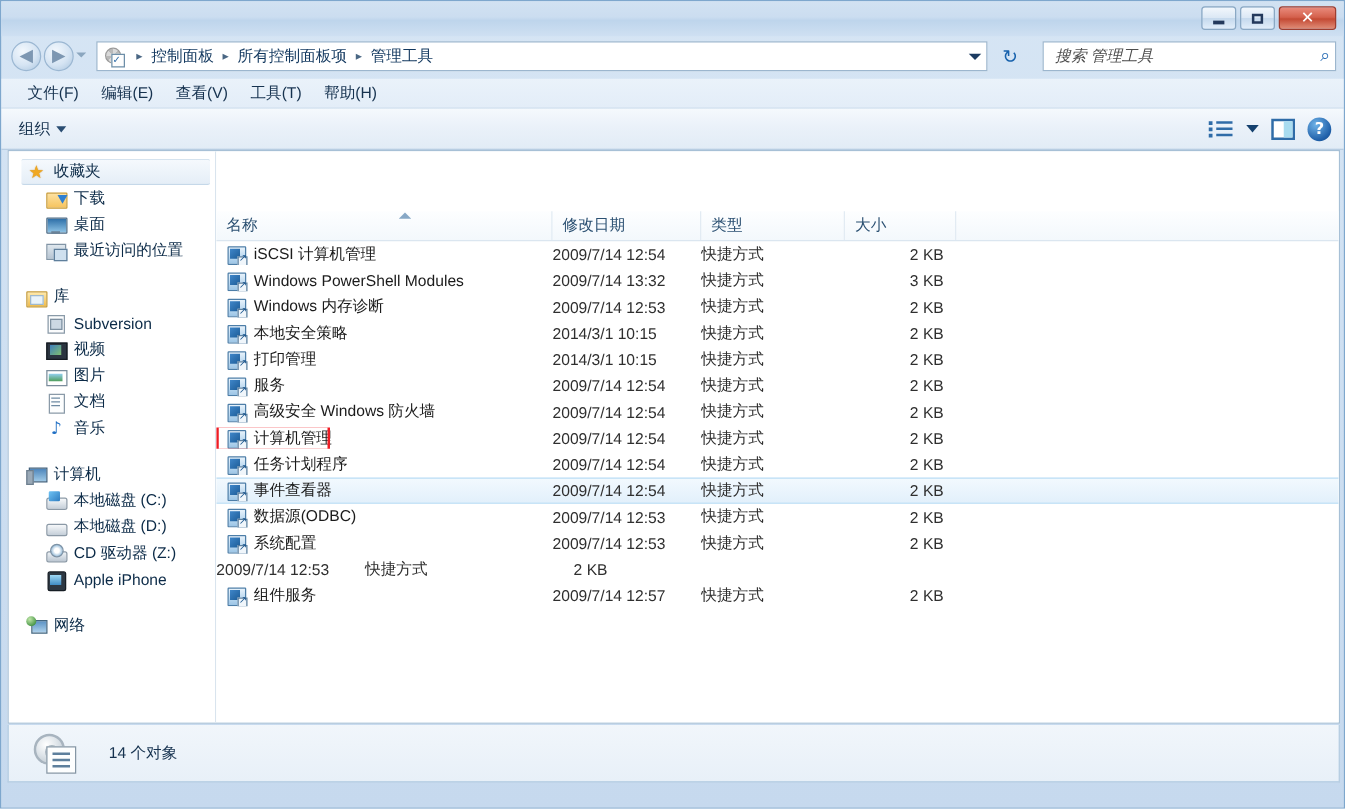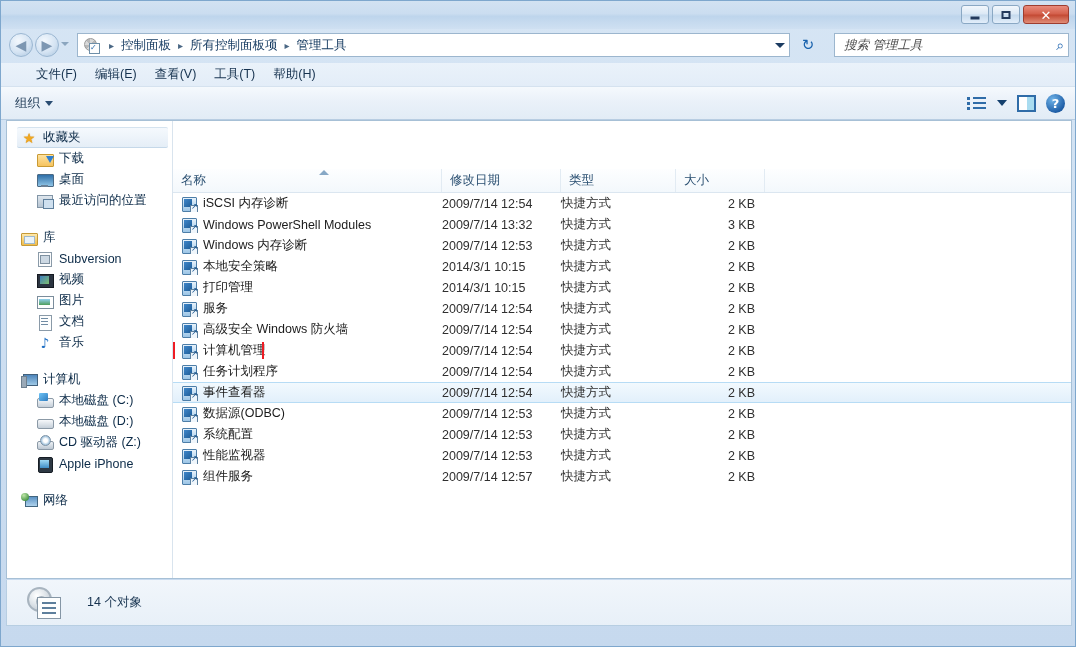--- a/index.html
+++ b/index.html
@@ -117,21 +117,21 @@
     font-family: "Liberation Sans", sans-serif; font-size: 12.5px;
     color: #444;
   }
   #searchinput::placeholder { color: #4c4c4c; font-style: italic; opacity: 1; }
   #searchicon { color: #2a6db5; font-size: 14px; font-family: "DejaVu Sans", sans-serif; }
 
   
   #menubar {
     position: absolute; left: 0; top: 62px; width: 100%; height: 24px;
     background: linear-gradient(180deg,#eaf2fa 0%, #e3edf8 100%);
-    display: flex; align-items: center; padding-left: 26px;
+    display: flex; align-items: center; padding-left: 12px;
     border-bottom: 1px solid #d5e2ef;
   }
   .menuitem {
     padding: 3px 9px; font-size: 12.5px; color: #16324f; cursor: pointer; white-space: nowrap;
   }
 
   
   #toolbar {
     position: absolute; left: 0; top: 86px; width: 100%; height: 33px;
     background: linear-gradient(180deg,#f5f9fd 0%, #eaf1f9 45%, #e2ecf6 100%);
@@ -618,21 +618,21 @@
           <span>大小</span>
         </div>
         <div class="colh c-rest"></div>
       </div>
       <div id="rows">
           <div class="frow">
             <div class="fname">
               <span class="fico">
                 <span class="ovl"></span>
               </span>
-              <span>iSCSI 内存诊断</span>
+              <span>iSCSI 计算机管理</span>
             </div>
             <div class="fdate">2009/7/14 12:54</div>
             <div class="ftype">快捷方式</div>
             <div class="fsize">2 KB</div>
           </div>
           <div class="frow">
             <div class="fname">
               <span class="fico">
                 <span class="ovl"></span>
               </span>
@@ -747,26 +747,20 @@
               <span class="fico">
                 <span class="ovl"></span>
               </span>
               <span>系统配置</span>
             </div>
             <div class="fdate">2009/7/14 12:53</div>
             <div class="ftype">快捷方式</div>
             <div class="fsize">2 KB</div>
           </div>
           <div class="frow">
-            <div class="fname">
-              <span class="fico">
-                <span class="ovl"></span>
-              </span>
-              <span>性能监视器</span>
-            </div>
             <div class="fdate">2009/7/14 12:53</div>
             <div class="ftype">快捷方式</div>
             <div class="fsize">2 KB</div>
           </div>
           <div class="frow">
             <div class="fname">
               <span class="fico">
                 <span class="ovl"></span>
               </span>
               <span>组件服务</span>

